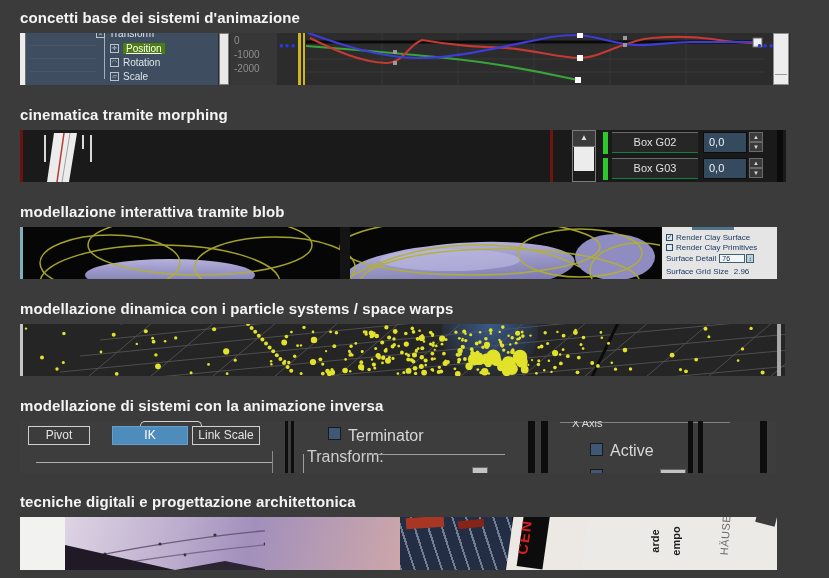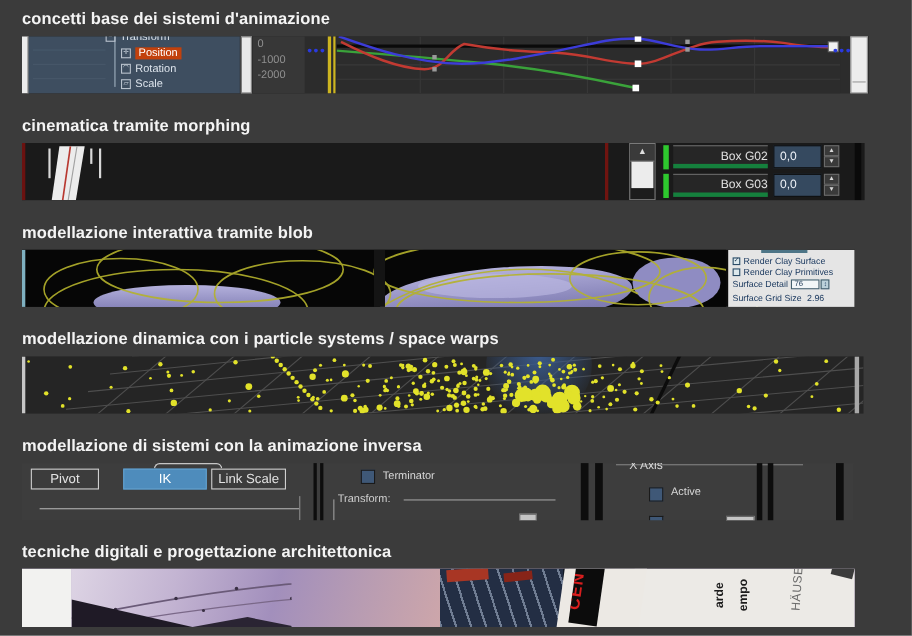--- a/index.html
+++ b/index.html
@@ -11,39 +11,39 @@
   .abs{position:absolute;}
 
   
   .s1{width:770px;background:#2c2c2c;}
   .s1-scl{left:0;top:0;width:5px;height:52px;background:#ececec;border-right:1px solid #6f6f6f;}
   .s1-tree{left:6px;top:0;width:192px;height:52px;background:#3e4e60;overflow:hidden;}
   .s1-hline{position:absolute;left:4px;width:66px;height:0;border-top:1px solid #47586a;}
   .s1-vline{position:absolute;left:78px;top:0;width:0;height:46px;border-left:1px solid #9fb0be;}
   .s1-row{position:absolute;left:84px;height:13px;display:flex;align-items:center;font-size:10px;color:#dde4ec;white-space:nowrap;}
   .s1-ico{width:9px;height:9px;border:1px solid #b9c2cd;margin-right:4px;box-sizing:border-box;font-size:6px;line-height:7px;text-align:center;color:#cdd6df;}
-  .s1-lbl.sel{background:#c2410c;color:#fff;padding:0 3px;}
+  .s1-lbl.sel{background:#4d7c0f;color:#fff;text-decoration:underline;padding:0 3px;}
   .s1-div{left:199px;top:0;width:10px;height:52px;background:#e9e9e9;border:1px solid #7c7c7c;box-sizing:border-box;}
   .s1-vals{left:210px;top:0;width:47px;height:52px;background:#373737;color:#8f8f8f;font-size:10px;line-height:14px;padding:1px 0 0 4px;box-sizing:border-box;}
   .s1-dots,.s1-dots2{color:#2a3ae0;font-size:8px;letter-spacing:1px;}
   .s1-ylw{top:0;width:3px;height:52px;background:#cdb520;}
   .s1-curves{left:286px;top:0;}
   .s1-scr{left:753px;top:0;width:16px;height:52px;background:#ededed;border:1px solid #8c8c8c;box-sizing:border-box;}
   .s1-scr i{position:absolute;left:1px;right:1px;top:40px;border-top:1px solid #9a9a9a;}
 
   
   .s2{width:766px;background:#1a1a1a;}
   .s2-red{left:0;top:0;width:3px;height:52px;background:#6b1210;}
   .s2-tick{top:5px;width:2px;height:27px;background:#d8d8d8;}
   .s2-red2{left:530px;top:0;width:3px;height:52px;background:#701410;}
   .s2-scr{left:552px;top:0;width:24px;height:52px;background:#1c1c1c;border:1px solid #7a7a7a;box-sizing:border-box;}
   .s2-scr .btn{position:absolute;left:0;right:0;top:0;height:15px;background:#3a3a3a;border-bottom:1px solid #777;color:#e0e0e0;font-size:8px;line-height:14px;text-align:center;}
   .s2-scr .hdl{position:absolute;left:1px;right:1px;top:16px;height:24px;background:#ececec;}
   .s2-grn{left:583px;width:5px;background:#2ec82e;}
-  .s2-row-lbl{left:592px;width:86px;height:21px;background:#262626;border-top:1px solid #6a6a6a;border-bottom:4px solid #15803d;box-sizing:border-box;color:#e0e0e0;font-size:11px;line-height:19px;text-align:right;}
+  .s2-row-lbl{left:592px;width:86px;height:21px;background:#262626;border-top:1px solid #6a6a6a;border-bottom:1px solid #15803d;box-sizing:border-box;color:#e0e0e0;font-size:11px;line-height:19px;text-align:center;}
   .s2-row-val{left:683px;width:44px;height:21px;background:#35495f;border:1px solid #0d0d0d;box-sizing:border-box;color:#eef2f8;font-size:11px;line-height:19px;padding-left:5px;}
   .s2-spin{left:729px;width:14px;height:21px;}
   .s2-spin b{position:absolute;left:0;right:0;height:10px;background:#3a3a3a;border:1px solid #6a6a6a;box-sizing:border-box;color:#d8d8d8;font-size:6px;line-height:8px;text-align:center;font-weight:normal;}
   .s2-blk{left:757px;top:0;width:6px;height:52px;background:#0a0a0a;}
 
   
   .s3{width:757px;background:#060606;}
   .s3-cyan{left:0;top:0;width:3px;height:52px;background:#7fb0c0;}
   .s3-panel{left:640px;top:0;width:117px;height:52px;background:#e5e5e5;border-left:2px solid #0a0a0a;box-sizing:border-box;color:#1c3a60;font-size:8px;}
   .s3-prow{position:absolute;left:4px;display:flex;align-items:center;white-space:nowrap;}
@@ -59,21 +59,21 @@
 
   
   .s5{width:756px;background:#3d3d3d;}
   .s5-arc{left:120px;top:0;width:62px;height:5px;border:1px solid #d4d4d4;border-bottom:none;border-radius:6px 6px 0 0;box-sizing:border-box;}
   .s5-btn{top:5px;height:19px;background:#3c3c3c;border:1px solid #cfcfcf;box-sizing:border-box;color:#e2e2e2;font-size:12px;line-height:17px;text-align:center;}
   .s5-btn.act{background:#4e8cbc;border-color:#63a0cd;color:#fff;}
   .s5-gb1{left:16px;top:41px;width:236px;height:10px;border-top:1px solid #b0b0b0;}
   .s5-edge{top:30px;width:1px;height:22px;background:#8a8a8a;}
   .s5-blk{top:0;height:53px;background:#0d0d0d;}
   .s5-cb{width:11px;height:11px;background:#3f5877;border:1px solid #1a1a1a;}
-  .s5-txt{color:#d8d8d8;font-size:10px;white-space:nowrap;}
+  .s5-txt{color:#d8d8d8;font-size:16px;white-space:nowrap;}
   .s5-posline{left:347px;top:33px;width:138px;height:0;border-top:1px solid #9f9f9f;}
   .s5-posedge{left:283px;top:33px;width:0;height:19px;border-left:1px solid #9f9f9f;}
   .s5-stub{background:#c4c4c4;border:1px solid #666;box-sizing:border-box;}
   .s5-pline{left:540px;top:1px;width:170px;height:0;border-top:1px solid #808080;}
 
   
   .s6{width:757px;background:#b9a8c8;}
   .s6-white-l{left:0;top:0;width:45px;height:53px;background:#f2f2f0;}
   .s6-arch{left:45px;top:0;width:335px;height:53px;background:linear-gradient(105deg,#ddd4e4 0%,#c3b4d2 28%,#a28fbc 55%,#b89cb2 78%,#cda6aa 100%);}
   .s6-wedge{left:45px;top:0;width:200px;height:53px;}

